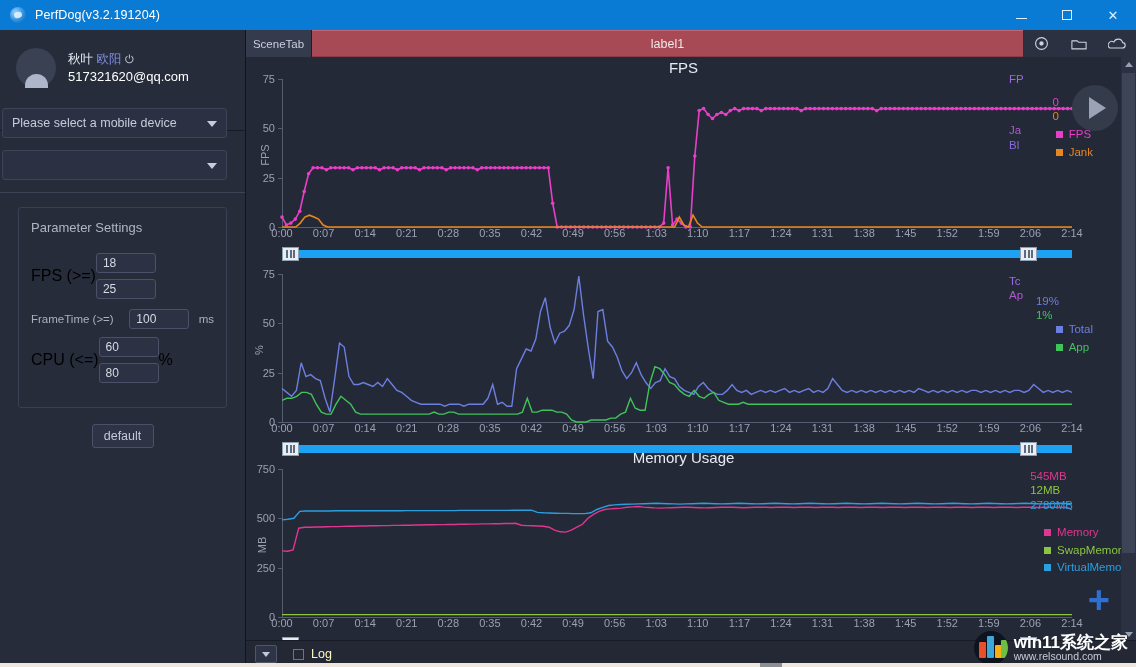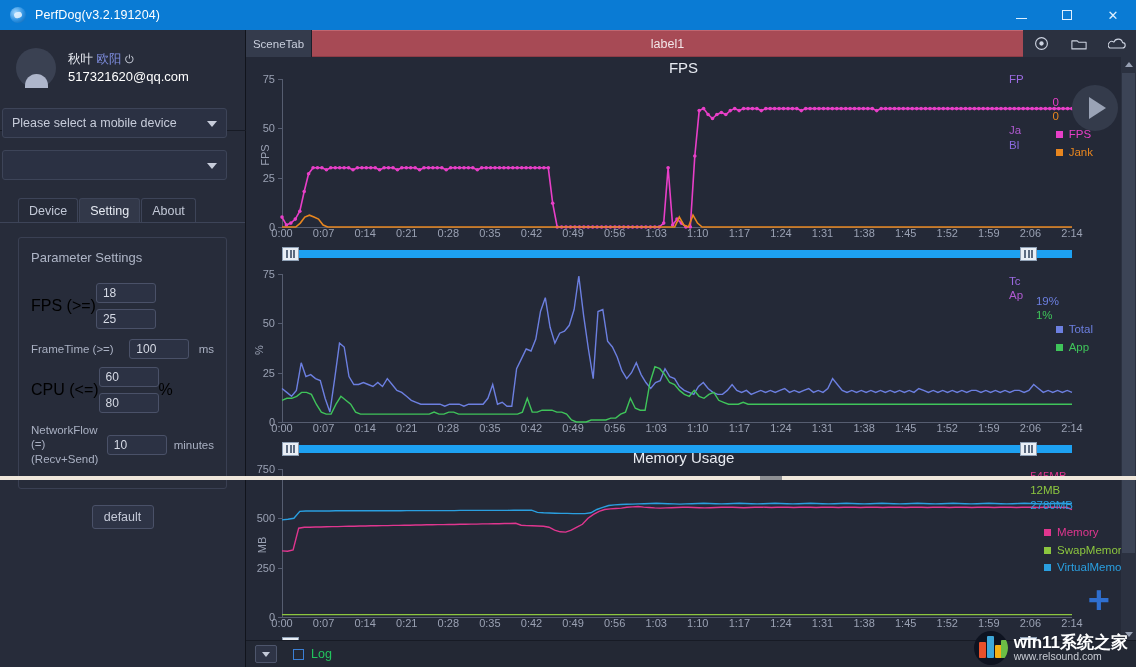--- a/index.html
+++ b/index.html
@@ -2,21 +2,21 @@
 <html><head>
 <meta charset="utf-8">
 <style>
   * { box-sizing: border-box; margin: 0; padding: 0; }
   html, body {
     width: 1136px; height: 667px;
     background: #1b1f2a;
     font-family: "Liberation Sans", sans-serif;
     overflow: hidden;
   }
-  #app { position: relative; width: 1136px; height: 480px; background: #242937; }
+  #app { position: relative; width: 1136px; height: 667px; background: #242937; }
 
   
   .titlebar {
     position: absolute; left: 0; top: 0; width: 1136px; height: 30px;
     background: #0a7bd4; display: flex; align-items: center;
   }
   .tb-logo {
     width: 16px; height: 16px; margin-left: 10px; border-radius: 50%;
     background: radial-gradient(circle at 35% 35%, #9fd6ff 0%, #2a8fe0 55%, #0a5fa8 100%);
     position: relative;
@@ -173,21 +173,21 @@
   .bottombar {
     position:absolute; left:0; bottom:0; width:890px; height:27px; background:#232834;
     display:flex; align-items:center; border-top:1px solid #171b25;
   }
   .bb-btn {
     width:22px; height:18px; margin-left:9px; background:#2e3446; border:1px solid #4e5straightforward;
     border:1px solid #4e566c; border-radius:2px; display:flex;align-items:center;justify-content:center;
   }
   .bb-tri{width:0;height:0;border-left:4px solid transparent;border-right:4px solid transparent;border-top:5px solid #c3c9d8;}
   .bb-check { width:11px; height:11px; border:1px solid #3b7fd4; margin-left:16px; }
-  .bb-label { color:#22c55e; font-size:12.5px; margin-left:7px; }
+  .bb-label { color:#fef9c3; font-size:12.5px; margin-left:7px; }
 
   .watermark { position:absolute; right:8px; bottom:2px; display:flex; align-items:center; }
   .wm-circle{ width:34px;height:34px;border-radius:50%;background:#0e1320;position:relative;overflow:hidden;flex:0 0 34px;}
   .wm-bar{position:absolute;bottom:7px;width:7px;border-radius:1px;}
   .wm-text{ margin-left:6px; line-height:1.05;}
   .wm-l1{ color:#fff; font-size:17px; font-weight:bold;}
   .wm-l2{ color:#c9ccd4; font-size:10.5px;}
 
   .bottom-strip { position:absolute; left:0; bottom:0; width:1136px; height:4px; background:#efe7db; }
   .taskbar-nub { position:absolute; left:760px; bottom:0; width:22px; height:4px; background:#8e8f93; }
@@ -233,31 +233,20 @@
       <div class="select">
         <span>Please select a mobile device</span>
         <span class="caret"></span>
       </div>
       <div class="select empty">
         <span></span>
         <span class="caret"></span>
       </div>
     </div>
 
-    <div class="tabs">
-      <div class="tab">
-          <span>Device</span>
-        </div>
-      <div class="tab active">
-          <span>Setting</span>
-        </div>
-      <div class="tab">
-          <span>About</span>
-        </div>
-    </div>
     <div class="tabs-rule"></div>
 
     <div class="settings-box">
       <div class="settings-title">Parameter Settings</div>
 
       <div class="dual">
         <div class="lbl">FPS (&gt;=)</div>
         <div class="stack">
           <input class="inp" value="18" style="">
           <input class="inp" value="25" style="">
@@ -272,28 +261,20 @@
 
       <div class="dual">
         <div class="lbl">CPU (&lt;=)</div>
         <div class="stack">
           <input class="inp" value="60" style="">
           <input class="inp" value="80" style="">
         </div>
         <div class="unit">%</div>
       </div>
 
-      <div class="row">
-        <div class="lbl">
-          <span>NetworkFlow (=)</span><br>
-          <span>(Recv+Send)</span>
-        </div>
-        <input class="inp" value="10" style="">
-        <div class="unit">minutes</div>
-      </div>
     </div>
 
     <button class="default-btn">default</button>
   </div>
 
   <div class="right">
 
     <div class="scenebar">
       <div class="scenetab">SceneTab</div>
       <div class="labeltab">label1</div>

